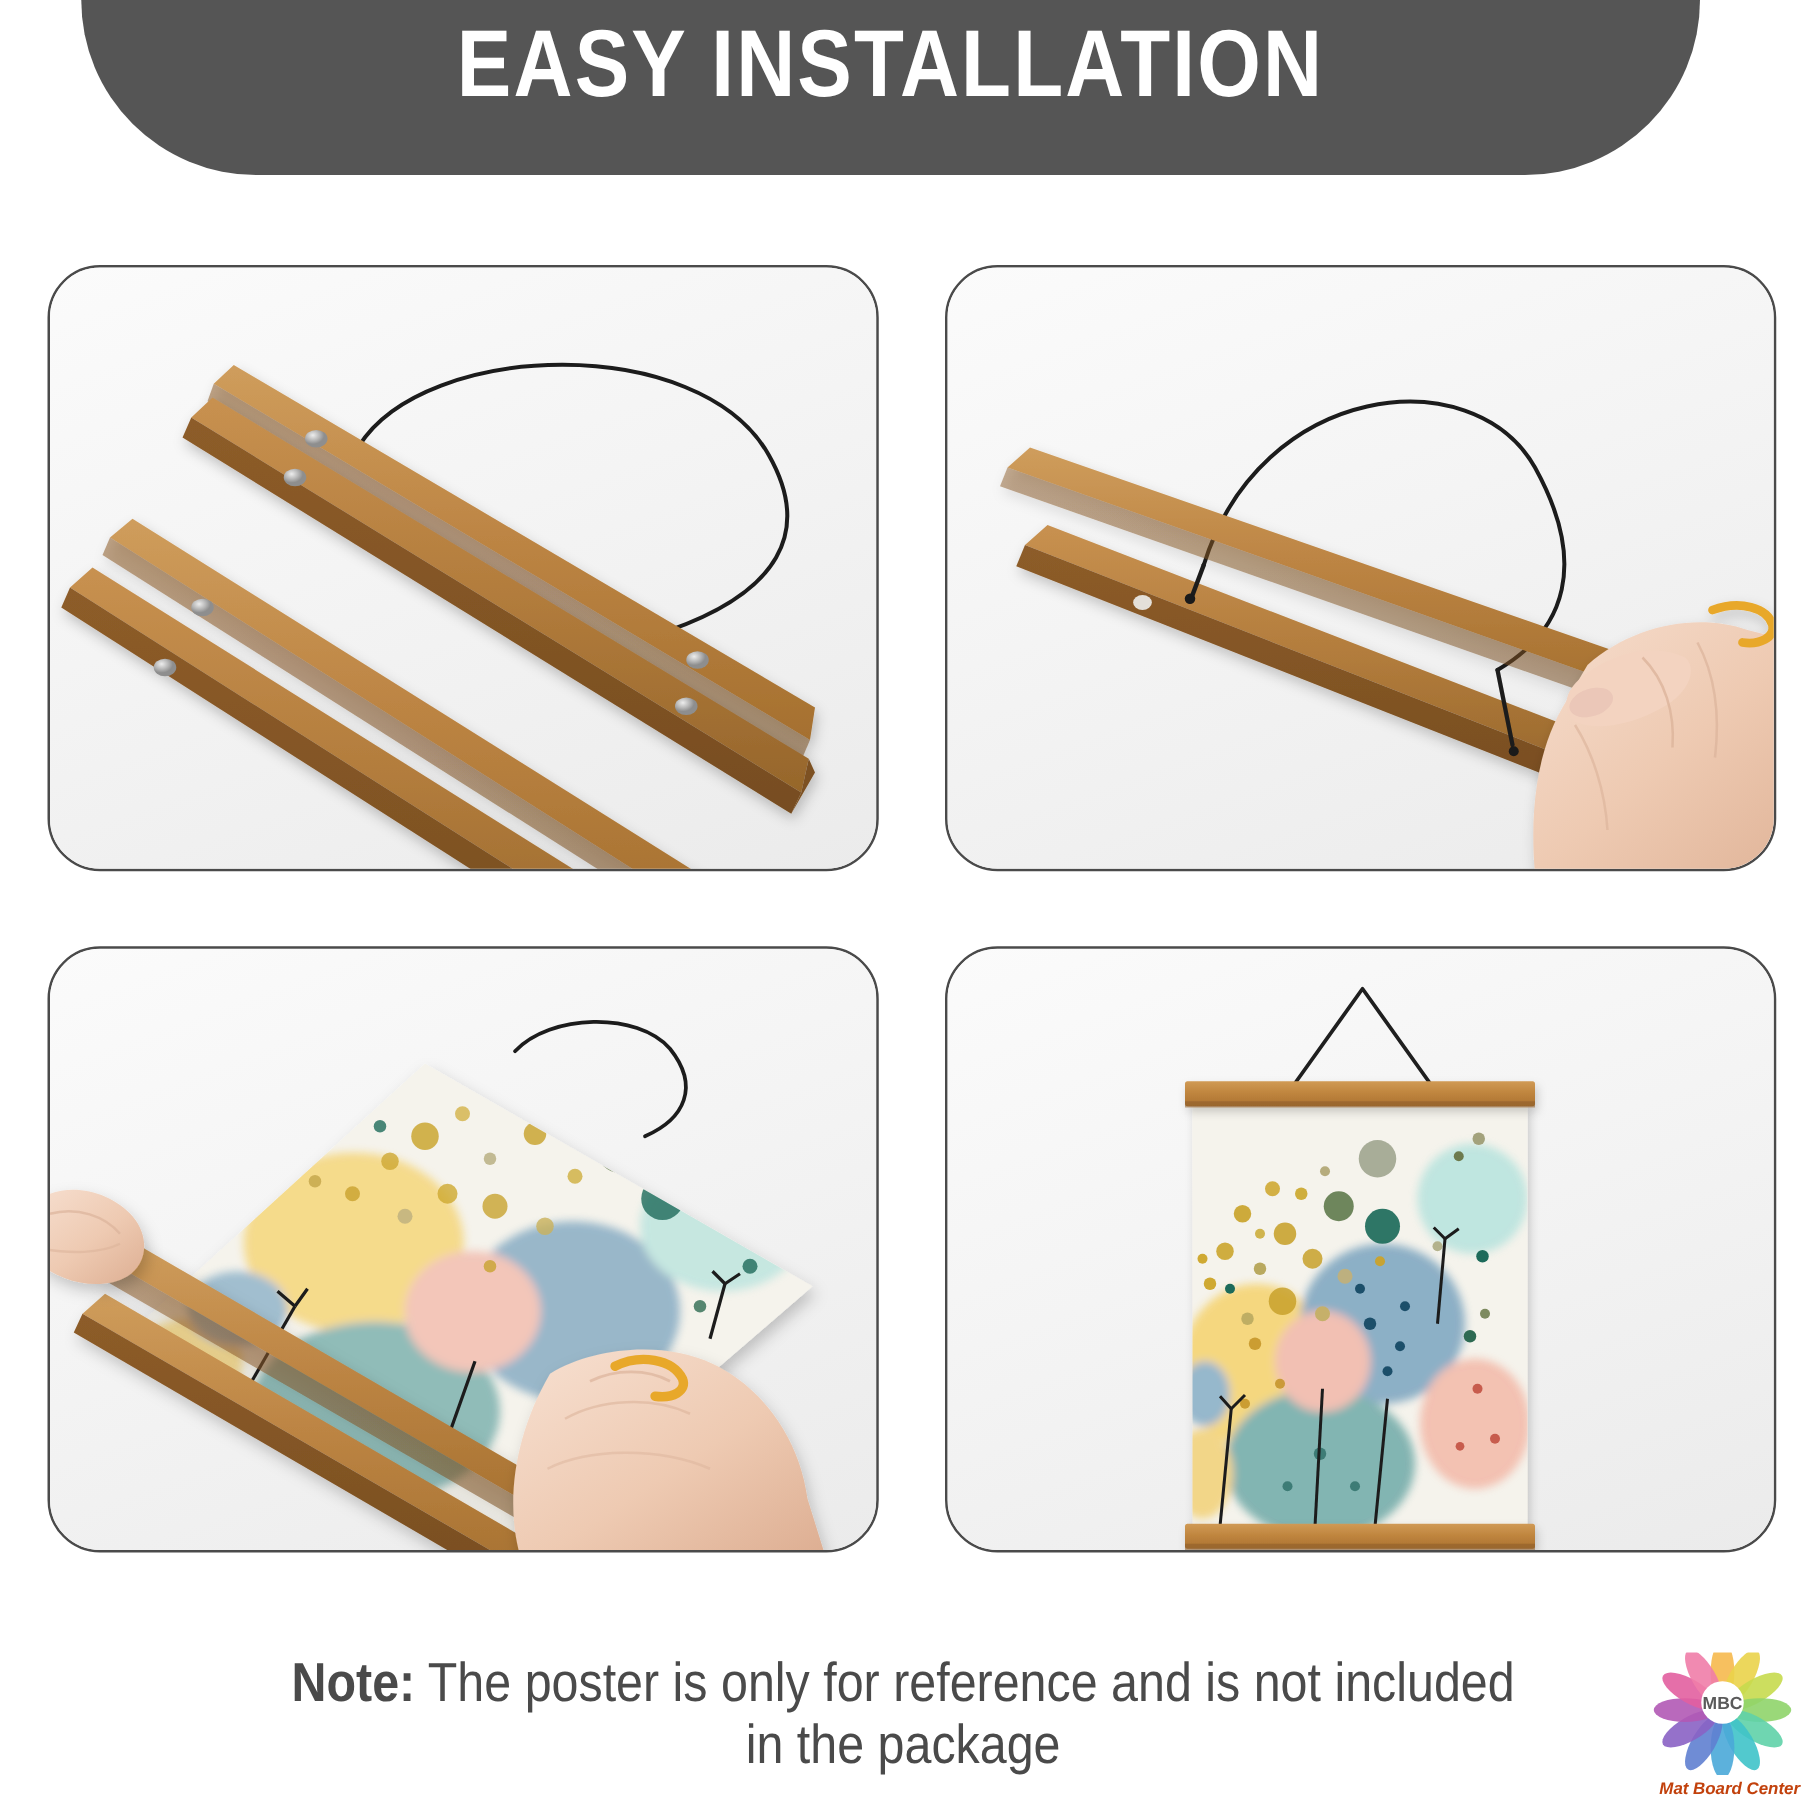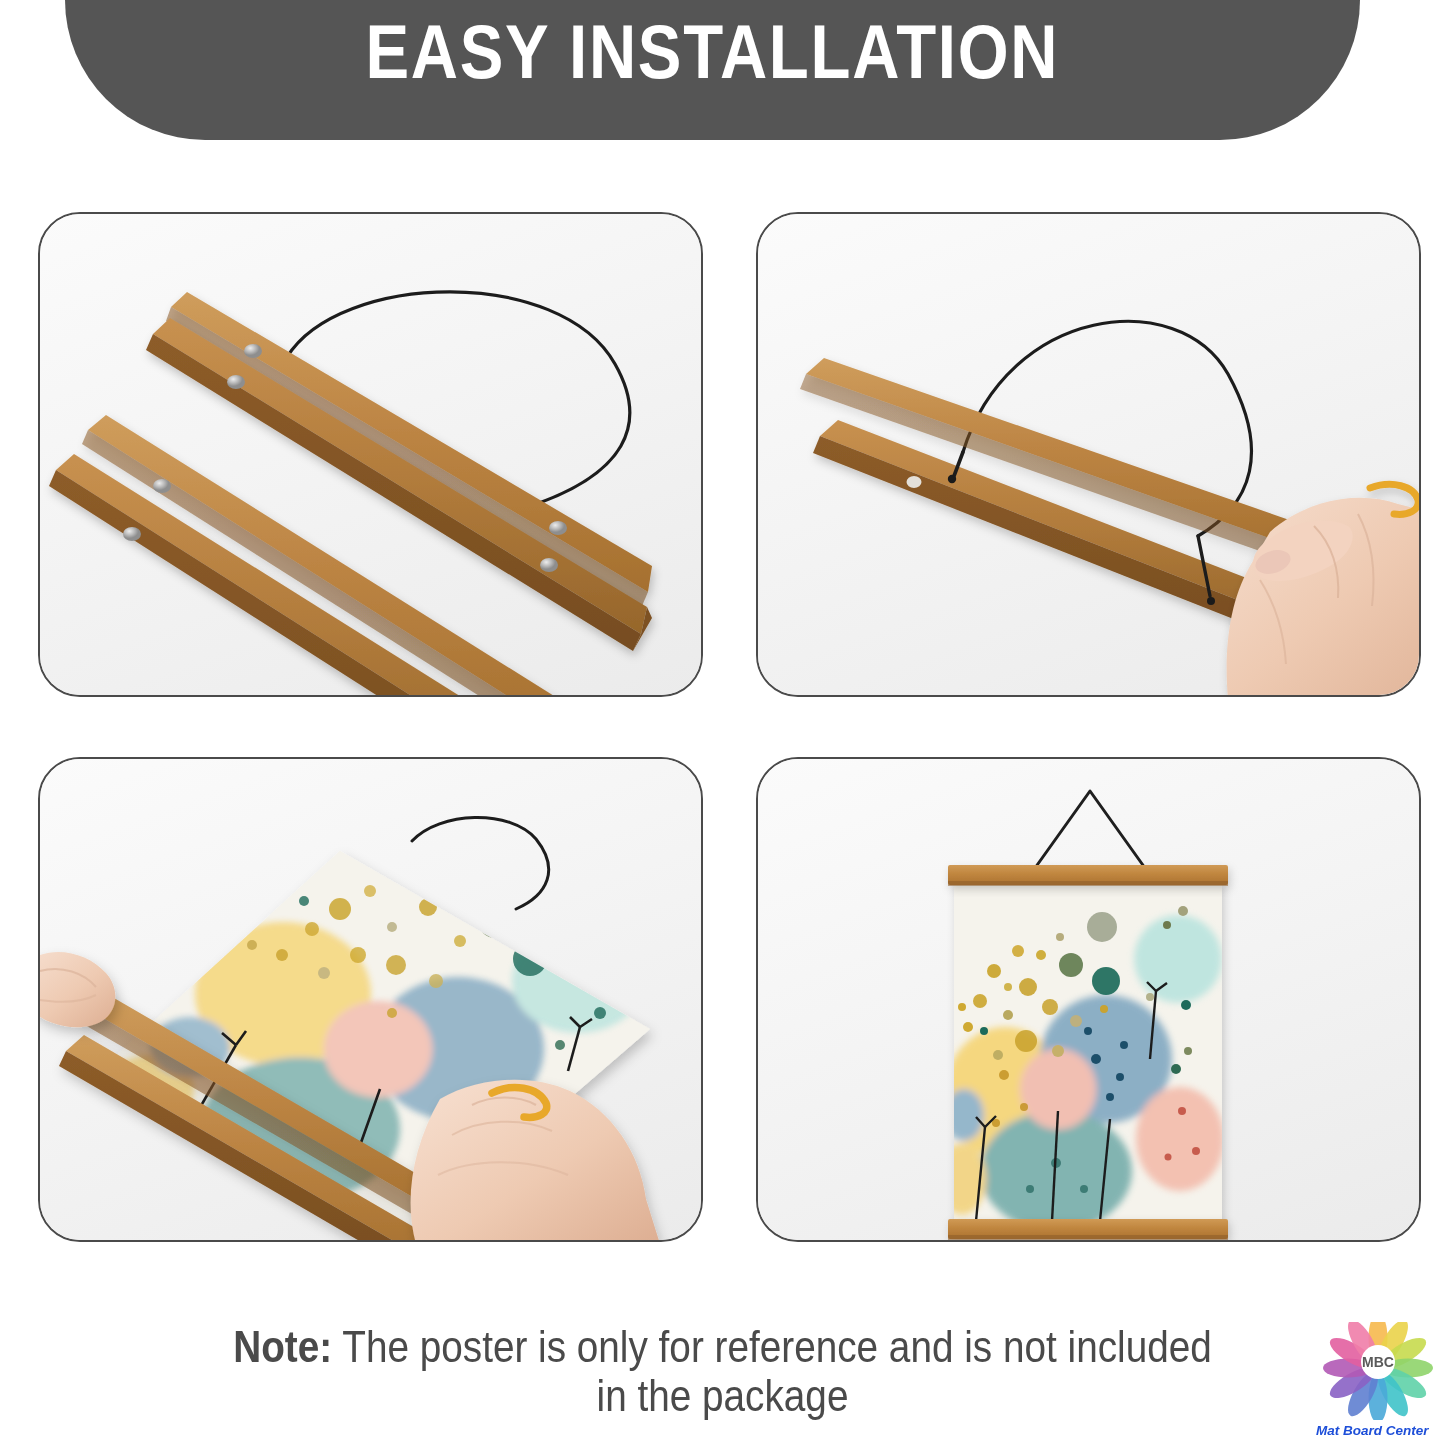--- a/index.html
+++ b/index.html
@@ -69,25 +69,25 @@
 
   
   .logo {
     position:absolute;
     left:1316px; top:1322px;
     width:124px; height:118px;
   }
   .logo-name {
     position:absolute;
     left:0; right:0; bottom:2px;
-    text-align:left;
+    text-align:right;
     font-size:13.5px;
     font-style:italic;
     font-weight:bold;
-    color:#1d4ed8;
+    color:#c2410c;
     font-family:"Liberation Sans", sans-serif;
   }
 </style>
 </head>
 <body>
 
 <div class="banner">
   <span class="banner-title">EASY INSTALLATION</span>
 </div>
 

